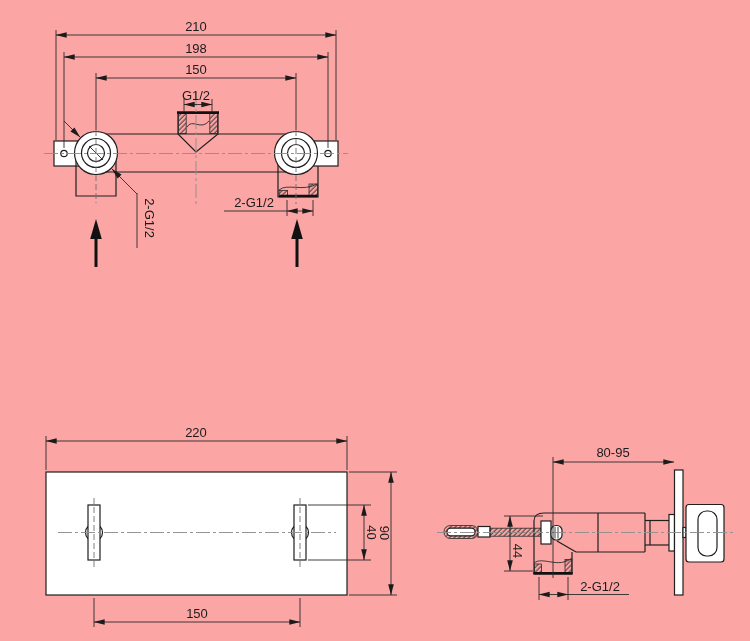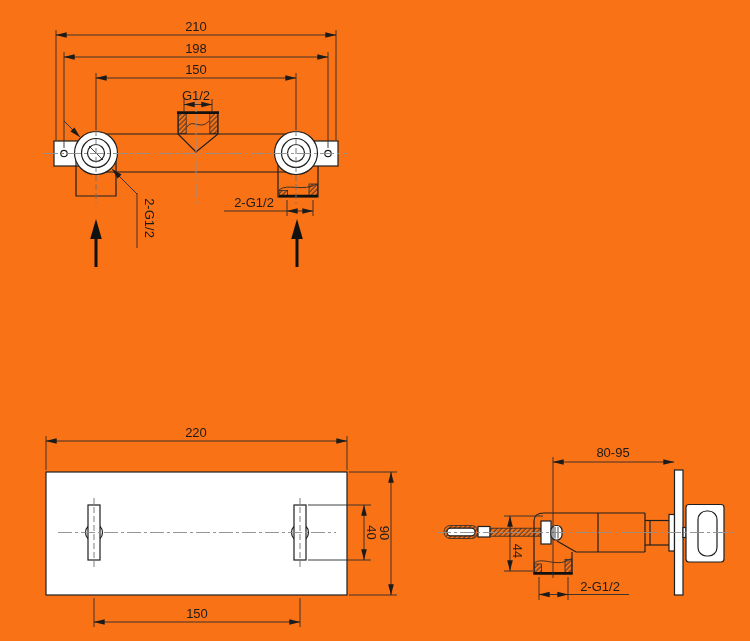--- a/index.html
+++ b/index.html
@@ -1,16 +1,16 @@
 <!DOCTYPE html>
 <html><head>
 <meta charset="utf-8">
 <style>
   html,body{margin:0;padding:0;background:#fff;}
-  .sheet{position:relative;width:750px;height:641px;background:#f97316;overflow:hidden;
+  .sheet{position:relative;width:750px;height:641px;background:#fca5a5;overflow:hidden;
          font-family:"Liberation Sans", sans-serif;}
   svg{display:block;}
   text{font-family:"Liberation Sans", sans-serif;font-size:13px;fill:#1b1b1b;}
   .outline{stroke:#1f1f1f;stroke-width:1.2;fill:none;}
   .outlineF{stroke:#1f1f1f;stroke-width:1.2;fill:#fff;}
   .thin{stroke:#2b2b2b;stroke-width:0.9;fill:none;}
   .thick{stroke:#111;stroke-width:2.6;fill:none;}
   .cl{stroke:#8f8f8f;stroke-width:0.95;fill:none;stroke-dasharray:14 3 3 3;}
   .cds{stroke:#6f6f6f;stroke-width:0.9;fill:none;stroke-dasharray:6 3;}
   .hatchbox{fill:url(#hatch);stroke:#2b2b2b;stroke-width:0.8;}

